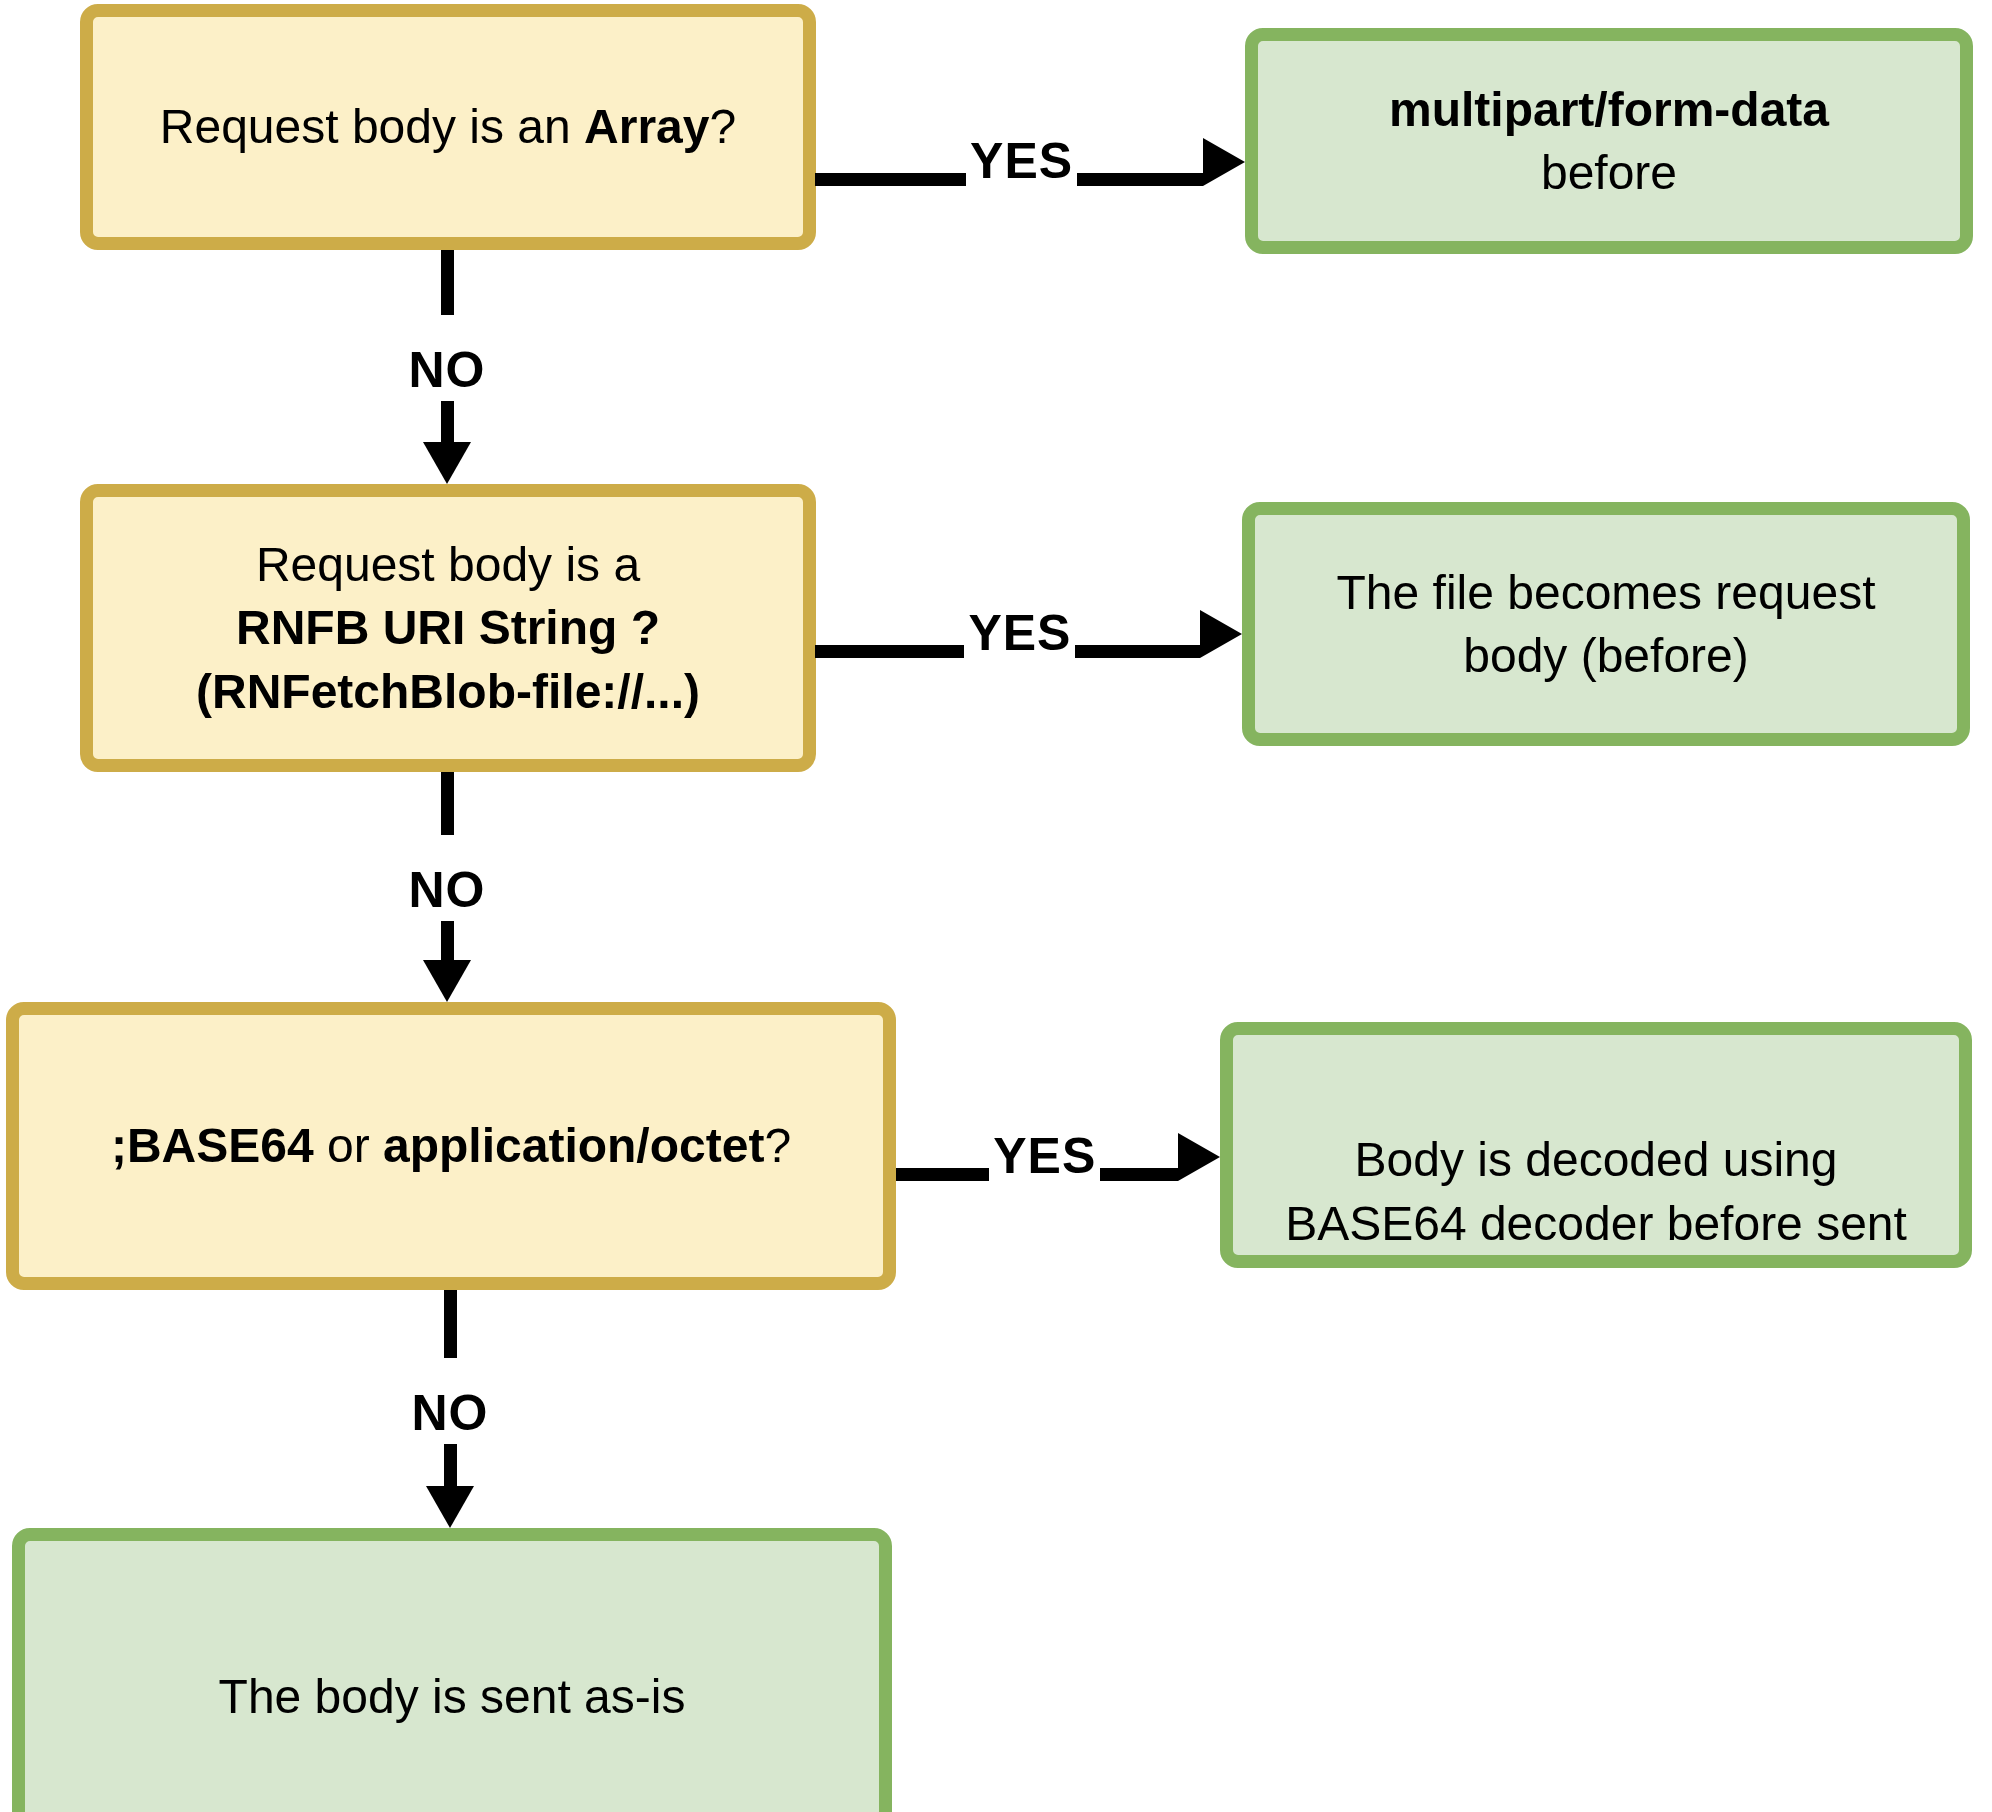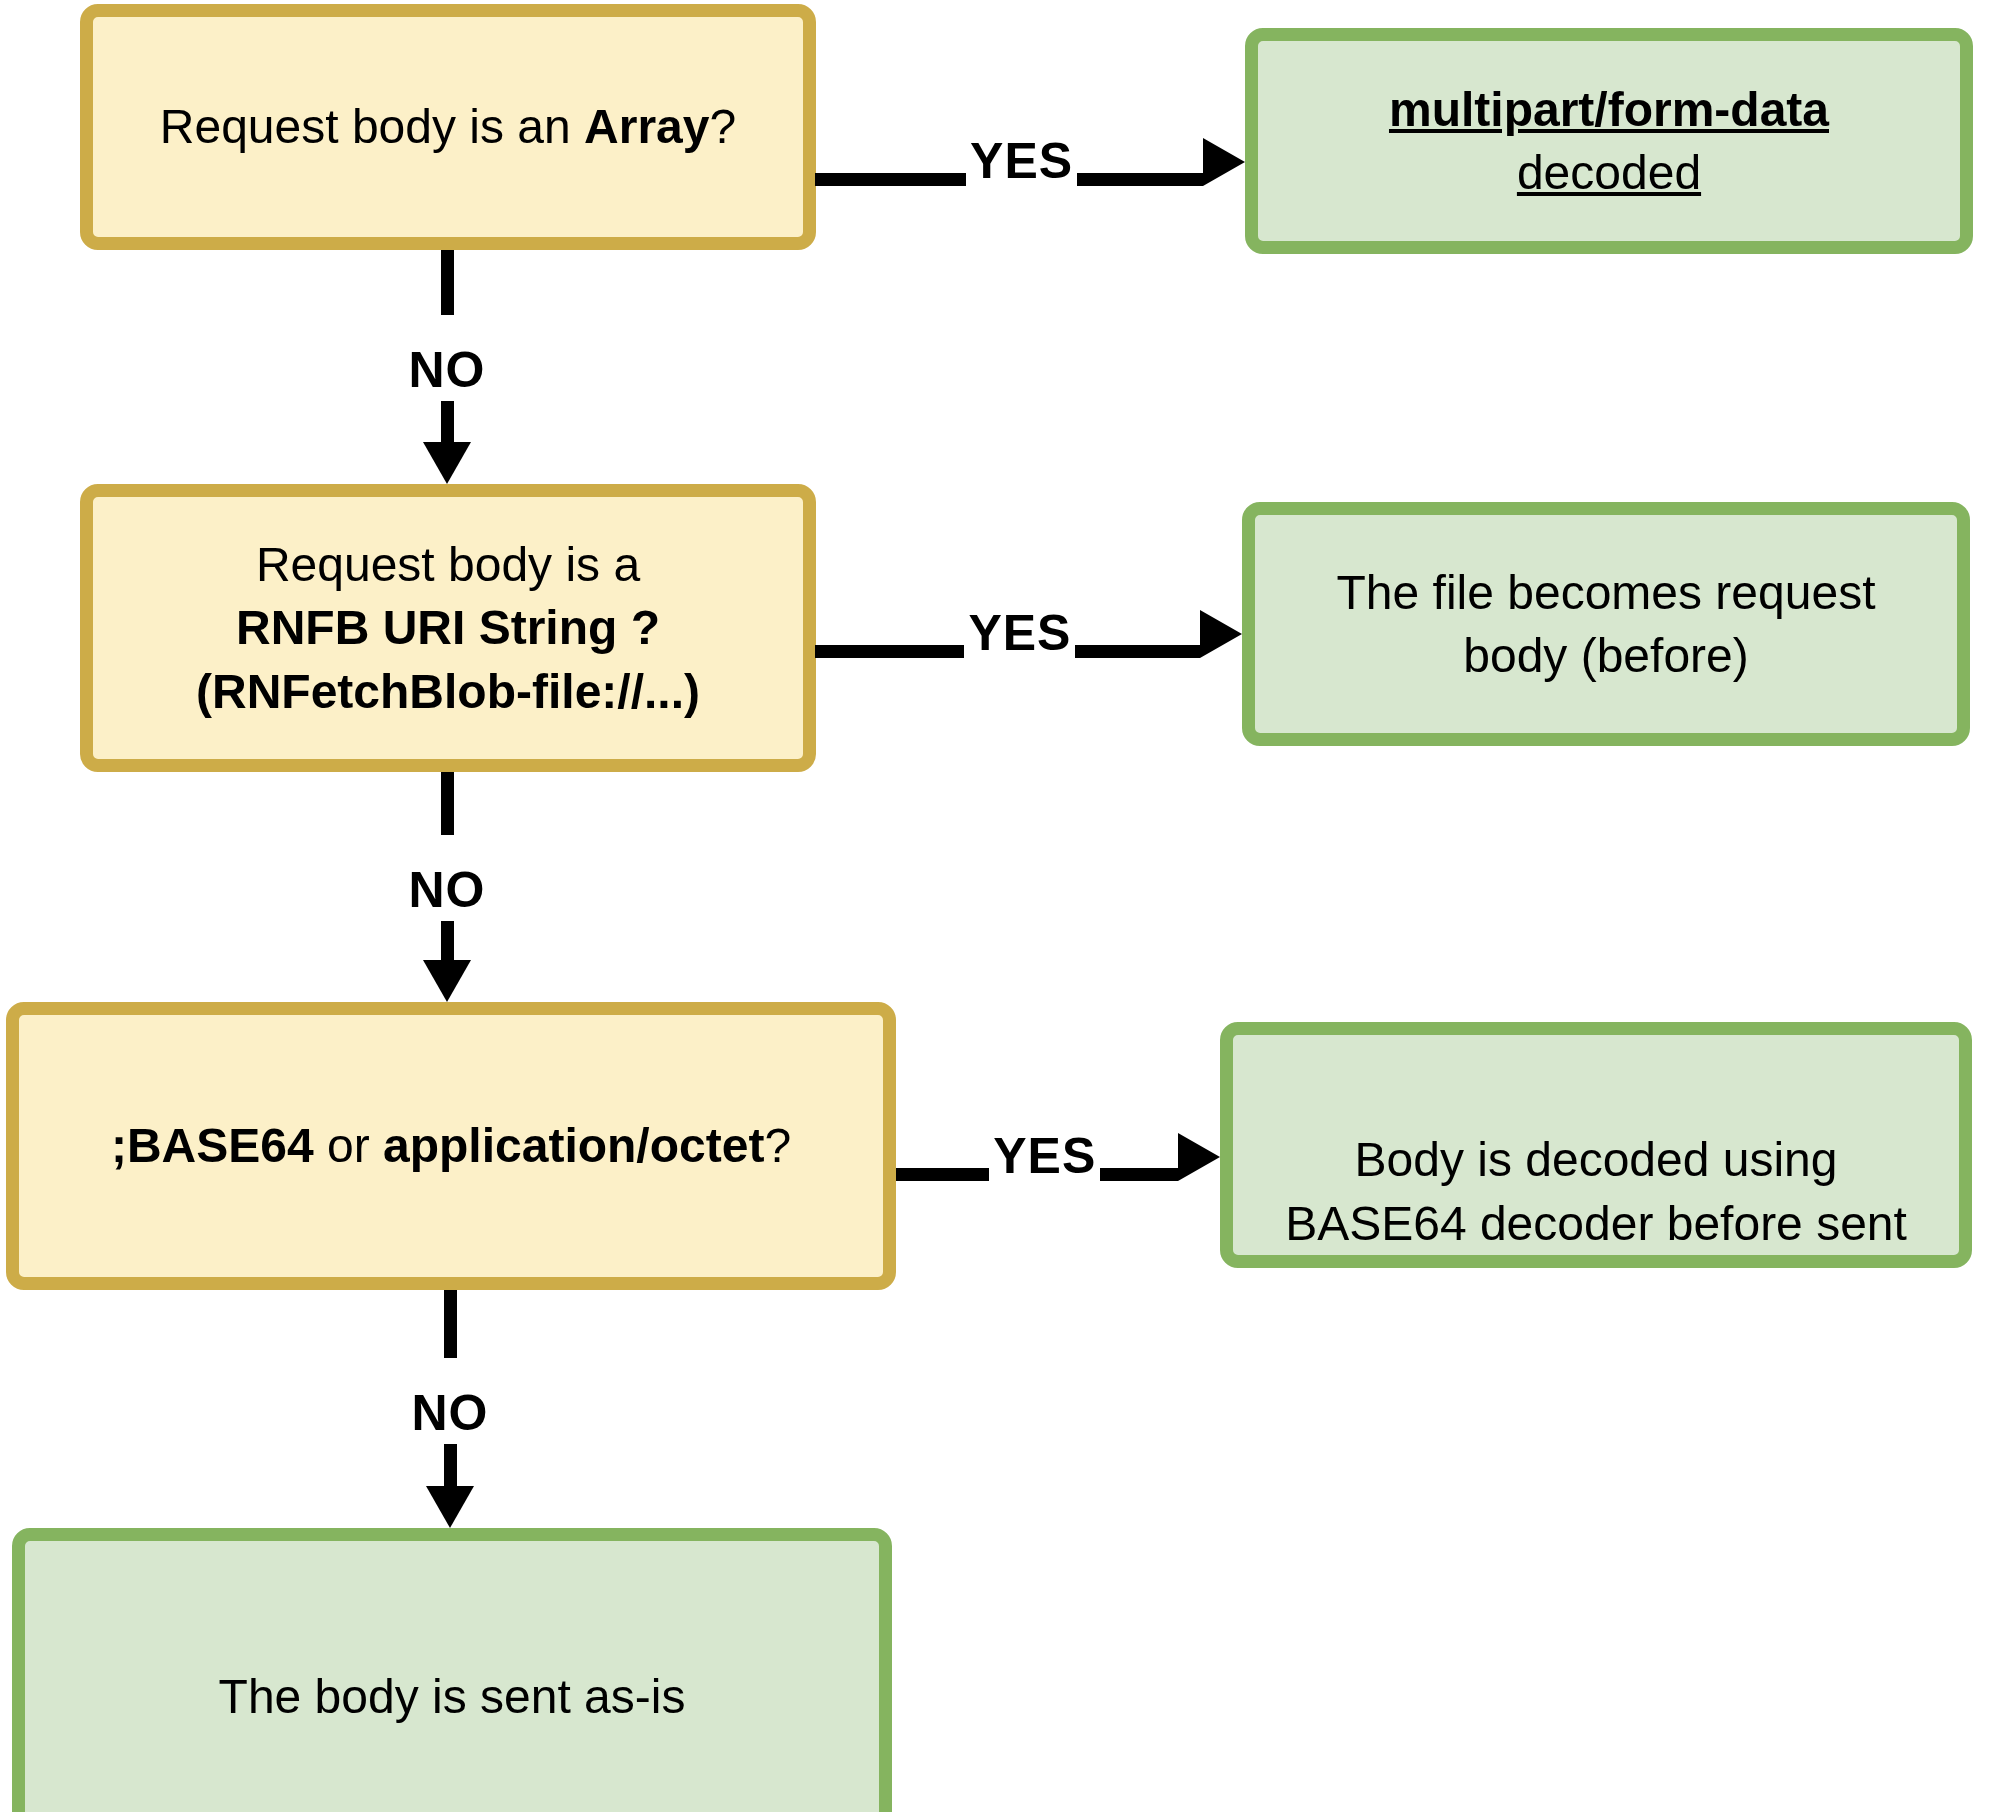--- a/index.html
+++ b/index.html
@@ -16,21 +16,21 @@
     position:absolute;box-sizing:border-box;border-radius:18px;
     display:flex;flex-direction:column;align-items:center;justify-content:center;
     text-align:center;font-size:48px;line-height:1.32;
   }
   .node .ln{white-space:nowrap;}
   .q{background:var(--question-fill);border:13px solid var(--question-border);}
   .r{background:var(--result-fill);border:13px solid var(--result-border);}
   b{font-weight:bold;}
 
   #q1{left:80px;  top:4px;    width:736px; height:246px;}
-  #r1{left:1245px;top:28px;   width:728px; height:226px;text-decoration:underline;}
+  #r1{left:1245px;top:28px;   width:728px; height:226px;}
   #q2{left:80px;  top:484px;  width:736px; height:288px;}
   #r2{left:1242px;top:502px;  width:728px; height:244px;}
   #q3{left:6px;   top:1002px; width:890px; height:288px;}
   #r3{left:1220px;top:1022px; width:752px; height:246px;justify-content:flex-end;}
   #r4{left:12px;  top:1528px; width:880px; height:338px;}
 
   .harrow{position:absolute;display:flex;align-items:flex-end;height:70px;}
   #h1{left:815px;top:116px;width:430px;}
   #h2{left:815px;top:588px;width:427px;}
   #h3{left:896px;top:1111px;width:324px;}
@@ -52,21 +52,21 @@
 </style>
 </head>
 <body>
 
 <div class="node q" id="q1">
   <div class="ln"><span>Request body is an </span><b>Array</b><span>?</span></div>
 </div>
 
 <div class="node r" id="r1">
   <div class="ln"><b>multipart/form-data</b></div>
-  <div class="ln">decoded</div>
+  <div class="ln">before</div>
 </div>
 
 <div class="node q" id="q2">
   <div class="ln">Request body is a</div>
   <div class="ln"><b>RNFB URI String ?</b></div>
   <div class="ln"><b>(RNFetchBlob-file://...)</b></div>
 </div>
 
 <div class="node r" id="r2">
   <div class="ln">The file becomes request</div>

